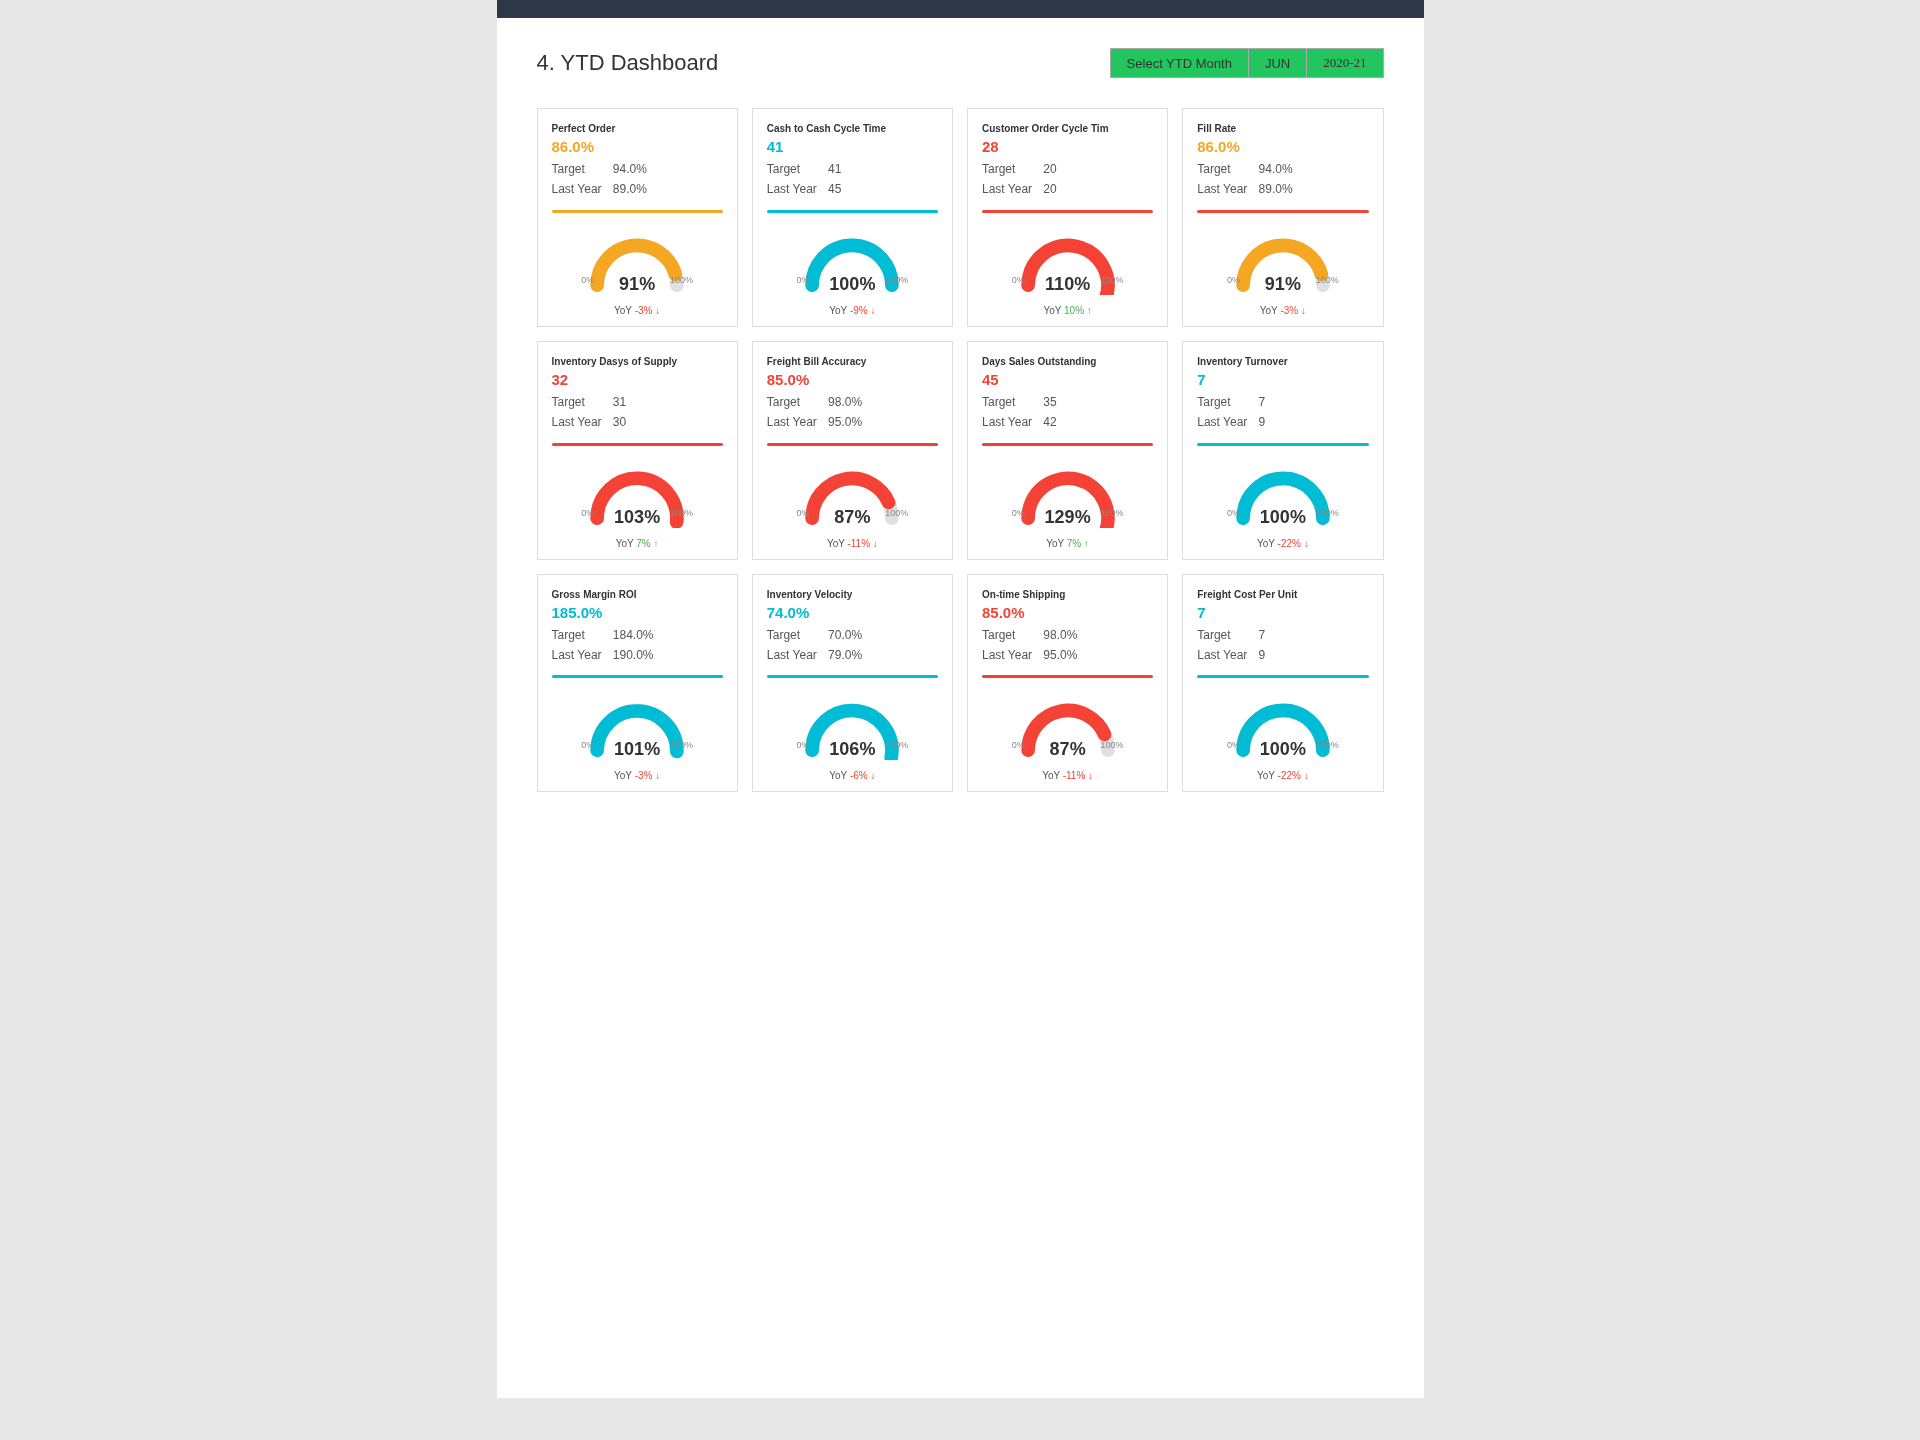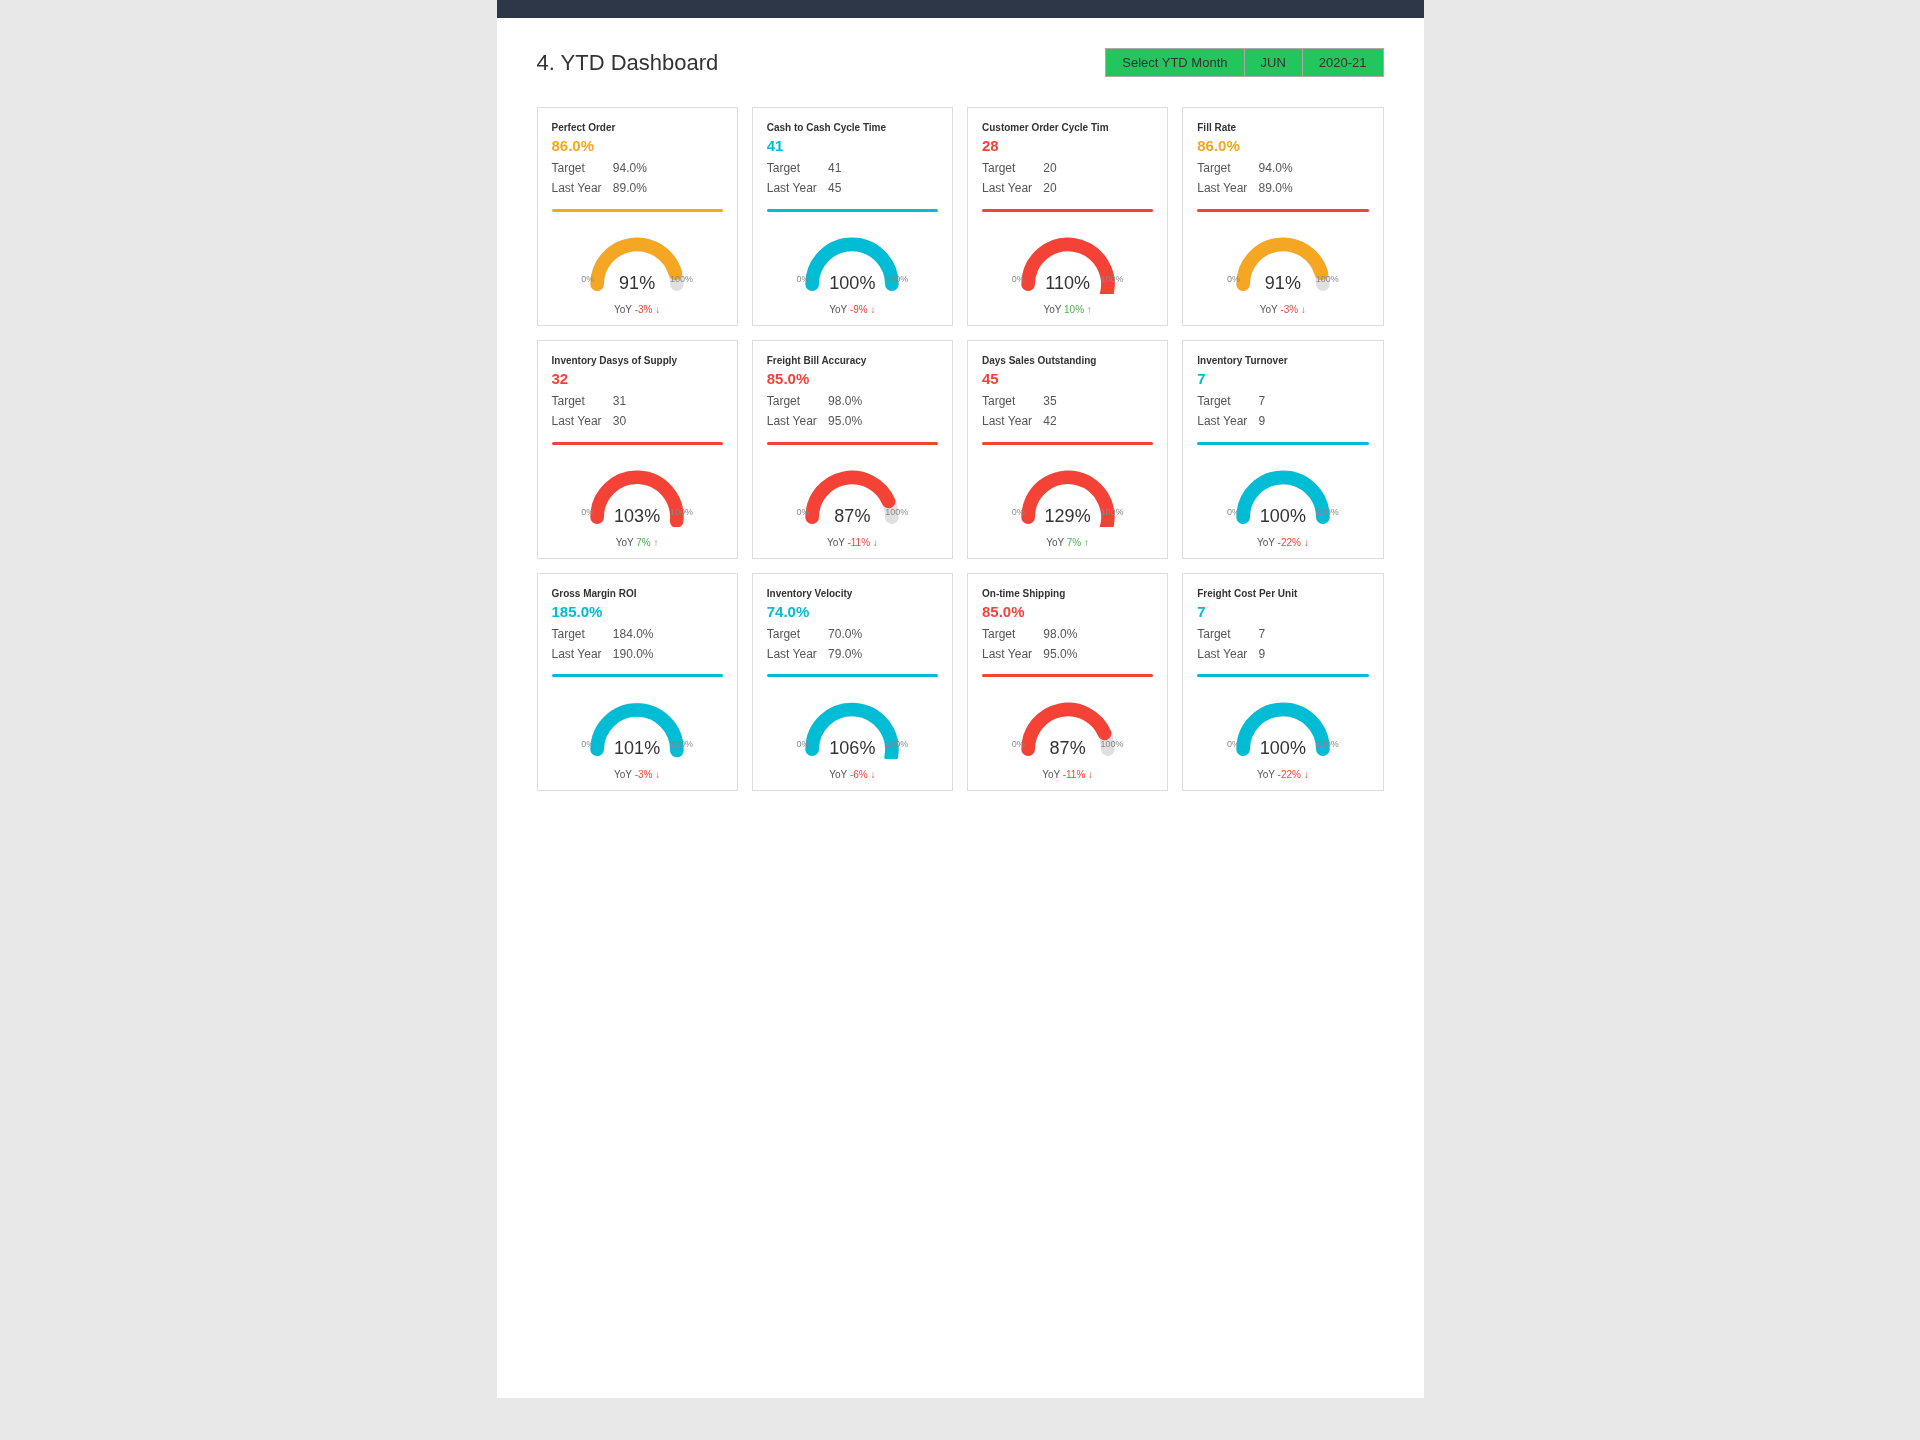--- a/index.html
+++ b/index.html
@@ -40,21 +40,21 @@
     }
     .ctrl-btn {
       padding: 6px 16px;
       font-size: 13px;
       color: #333;
       background: #22c55e;
       border: none;
       border-right: 1px solid #aaa;
       cursor: pointer;
     }
-    .ctrl-btn:last-child { border-right: none; }
+    .ctrl-btn:last-child { border-right: none; font-family: Liberation Serif, serif; }
     .grid {
       display: grid;
       grid-template-columns: repeat(4, 1fr);
       gap: 14px;
     }
     .card {
       border: 1px solid #ddd;
       background: #fff;
       padding: 14px 14px 10px 14px;
       display: flex;
@@ -97,21 +97,21 @@
       flex-direction: column;
       align-items: center;
       margin-top: 4px;
     }
     .gauge-svg {
       width: 120px;
       height: 70px;
     }
     .gauge-pct {
       font-size: 18px;
-      font-weight: 400;
+      font-weight: 700;
       color: #333;
       text-align: center;
     }
     .yoy-line {
       font-size: 10px;
       color: #555;
       text-align: left;
       margin-top: 8px;
     }
     .yoy-neg { color: #f44336; }

